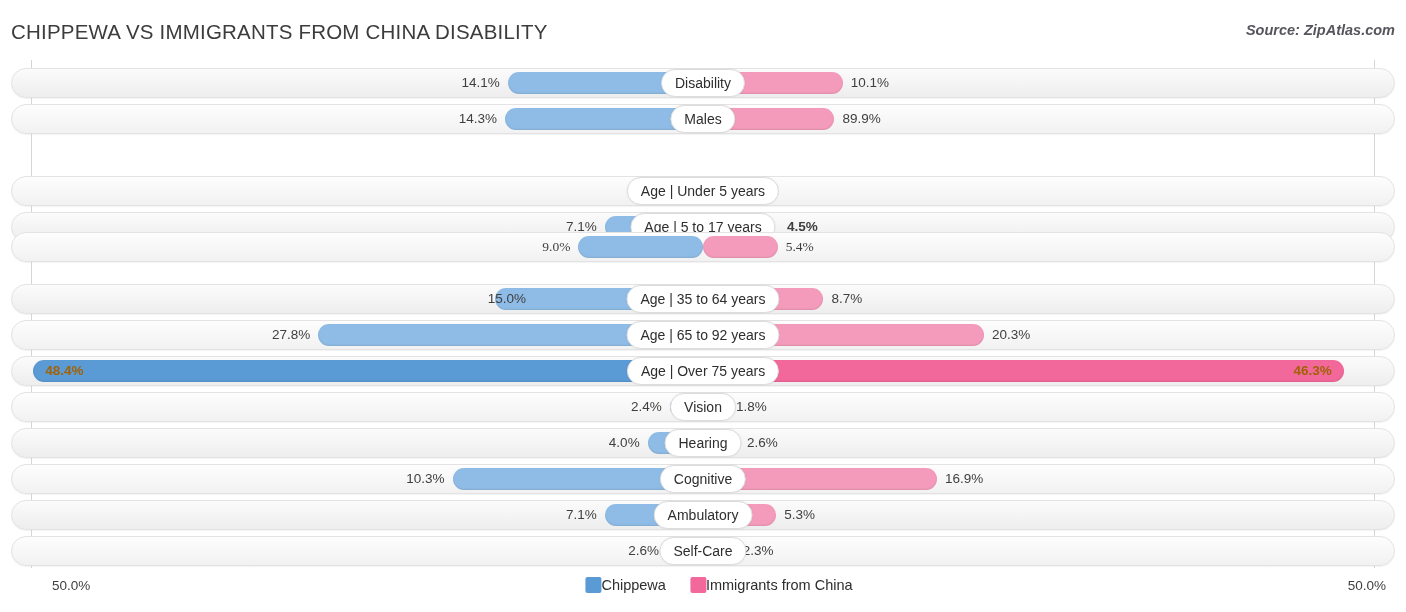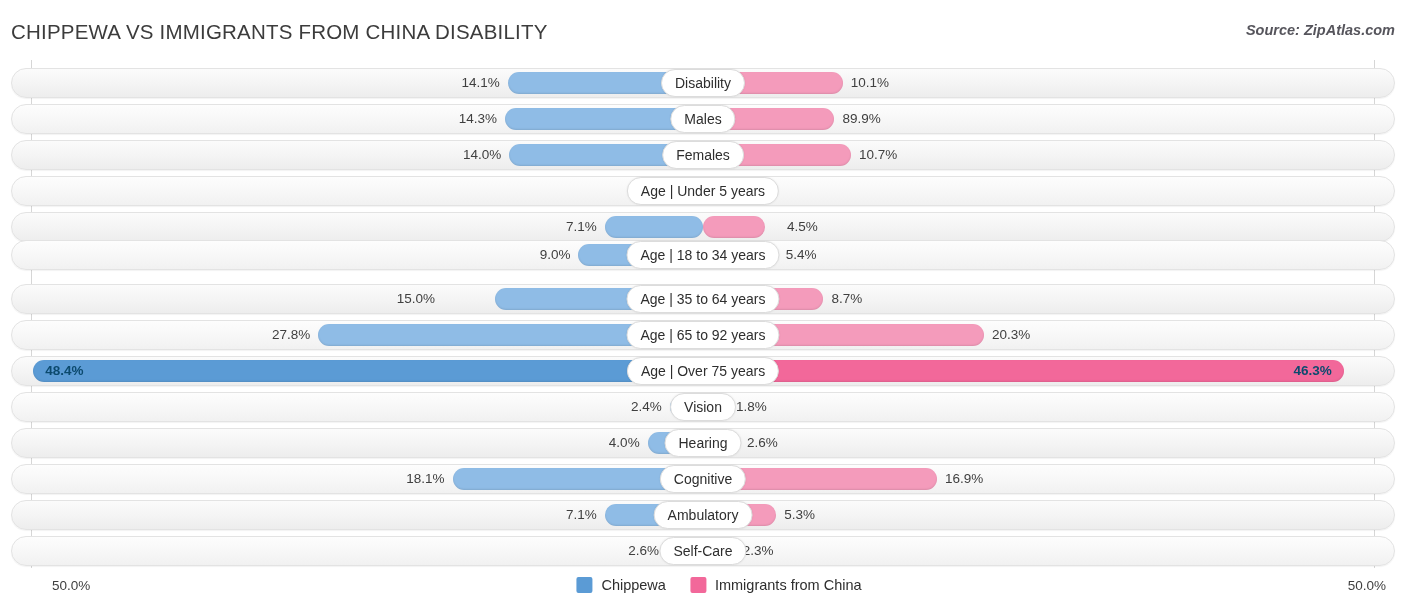--- a/index.html
+++ b/index.html
@@ -112,21 +112,21 @@
     height: 30px;
     line-height: 30px;
     font-size: 13.5px;
     color: #3f3f3f;
     white-space: nowrap;
   }
   .val.left  { text-align: right; }
   .val.right { text-align: center; }
 
   .row.highlight .val {
-    color: #0c4a6e;
+    color: #a16207;
     font-weight: bold;
   }
 
   
   .cat {
     position: absolute;
     top: 1px;
     left: 50%;
     transform: translateX(-50%);
     height: 28px;
@@ -166,21 +166,20 @@
     top: 5px;
     transform: translateX(-50%);
     display: flex;
     align-items: center;
     gap: 24px;
     white-space: nowrap;
   }
   .legend-item {
     display: flex;
     align-items: center;
-    gap: 9px;
   }
   .swatch {
     width: 16px;
     height: 16px;
     border-radius: 2px;
     display: inline-block;
   }
   .swatch.blue { background: #5b9bd5; }
   .swatch.pink { background: #f2689a; }
   .legend-text {
@@ -212,65 +211,55 @@
     <div class="row alt" style="top: 44px;">
       <div class="track"></div>
       <div class="bars">
         <div class="bar left" style="width: 197.912px;"></div>
         <div class="bar right" style="width: 131.48px;"></div>
         <div class="val left" style="right: 897.912px;">14.3%</div>
         <div class="val right" style="left: 831.48px;">89.9%</div>
       </div>
       <div class="cat">Males</div>
     </div>
-    <div class="row" style="top: 80px;">
-      <div class="track"></div>
-      <div class="bars">
-        <div class="bar left" style="width: 193.76px;"></div>
-        <div class="bar right" style="width: 148.088px;"></div>
-        <div class="val left" style="right: 893.76px;">14.0%</div>
-        <div class="val right" style="left: 848.088px;">10.7%</div>
-      </div>
-      <div class="cat">Females</div>
-    </div>
     <div class="row alt" style="top: 116px;">
       <div class="track"></div>
       <div class="bars">
         <div class="bar left" style="width: 26.296px;"></div>
         <div class="bar right" style="width: 13.2864px;"></div>
         <div class="val left" style="right: 726.296px;">1.9%</div>
         <div class="val right" style="left: 713.286px;">0.96%</div>
       </div>
       <div class="cat">Age | Under 5 years</div>
     </div>
     <div class="row" style="top: 152px;">
       <div class="track"></div>
       <div class="bars">
         <div class="bar left" style="width: 98.264px;"></div>
         <div class="bar right" style="width: 62.28px;"></div>
         <div class="val left" style="right: 798.264px;">7.1%</div>
-        <div class="val right" style="left: 776px;">4.5%</div>
-      </div>
-    </div>
-    <div class="row alt" style="top: 180px;">
+        <div class="val right" style="left: 776px; font-weight: bold;">4.5%</div>
+      </div>
+      <div class="cat">Age | 5 to 17 years</div>
+    </div>
+    <div class="row alt" style="top: 172px; font-family: Liberation Serif, serif;">
       <div class="track"></div>
       <div class="bars">
         <div class="bar left" style="width: 124.56px;"></div>
         <div class="bar right" style="width: 74.736px;"></div>
         <div class="val left" style="right: 824.56px;">9.0%</div>
         <div class="val right" style="left: 774.736px;">5.4%</div>
       </div>
-      <div class="cat">Age | 18 to 34 years</div>
     </div>
     <div class="row" style="top: 224px;">
       <div class="track"></div>
       <div class="bars">
         <div class="bar left" style="width: 207.6px;"></div>
         <div class="bar right" style="width: 120.408px;"></div>
-        <div class="val left" style="right: 960px;">15.0%</div>
+        <div class="val left" style="right: 869px;">15.0%</div>
         <div class="val right" style="left: 820.408px;">8.7%</div>
       </div>
       <div class="cat">Age | 35 to 64 years</div>
     </div>
     <div class="row alt" style="top: 260px;">
       <div class="track"></div>
       <div class="bars">
         <div class="bar left" style="width: 384.752px;"></div>
         <div class="bar right" style="width: 280.952px;"></div>
         <div class="val left" style="right: 1084.75px;">27.8%</div>
@@ -306,21 +295,21 @@
         <div class="val left" style="right: 755.36px;">4.0%</div>
         <div class="val right" style="left: 735.984px;">2.6%</div>
       </div>
       <div class="cat">Hearing</div>
     </div>
     <div class="row alt" style="top: 404px;">
       <div class="track"></div>
       <div class="bars">
         <div class="bar left" style="width: 250.504px;"></div>
         <div class="bar right" style="width: 233.896px;"></div>
-        <div class="val left" style="right: 950.504px;">18.1%</div>
+        <div class="val left" style="right: 950.504px;">10.3%</div>
         <div class="val right" style="left: 933.896px;">16.9%</div>
       </div>
       <div class="cat">Cognitive</div>
     </div>
     <div class="row" style="top: 440px;">
       <div class="track"></div>
       <div class="bars">
         <div class="bar left" style="width: 98.264px;"></div>
         <div class="bar right" style="width: 73.352px;"></div>
         <div class="val left" style="right: 798.264px;">7.1%</div>

